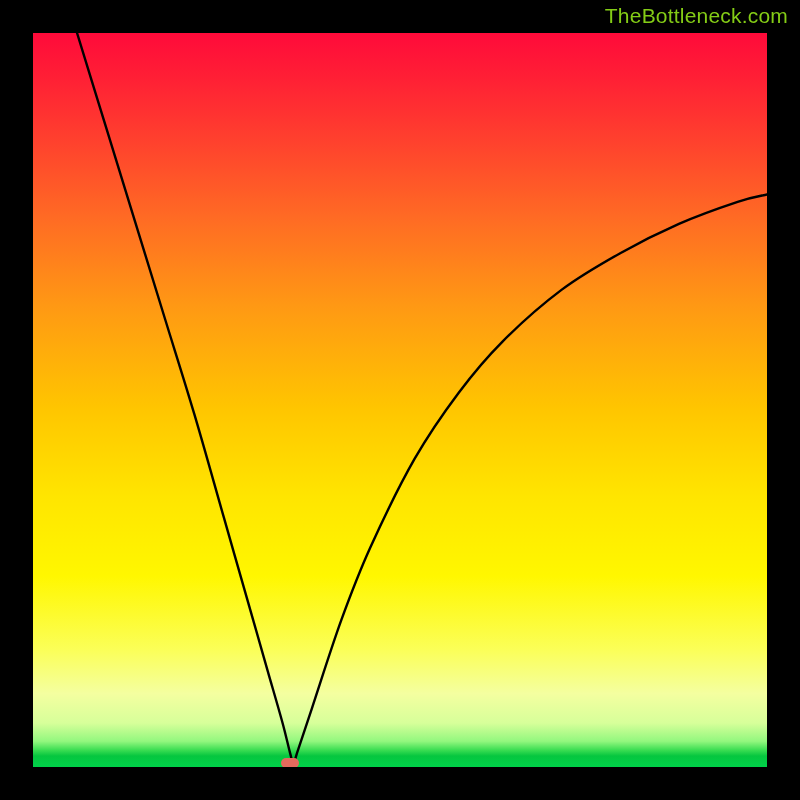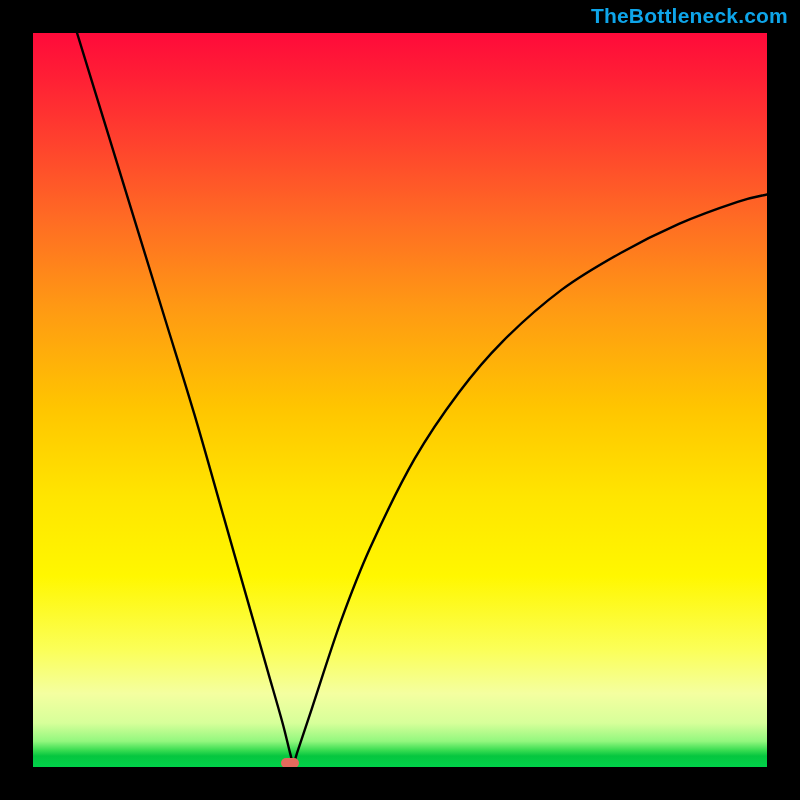--- a/index.html
+++ b/index.html
@@ -52,24 +52,24 @@
   svg.curve {
     position: absolute;
     inset: 0;
     width: 734px;
     height: 734px;
   }
   .watermark {
     position: absolute;
     top: 4px;
     right: 12px;
-    color: #0ea5e9;
+    color: #84cc16;
     font-size: 21px;
     letter-spacing: 0.2px;
-    font-weight: 700;
+    font-weight: 400;
   }
   .marker {
     position: absolute;
     width: 18px;
     height: 10px;
     background: #e46a5d;
     border-radius: 5px;
   }
 </style>
 </head>

